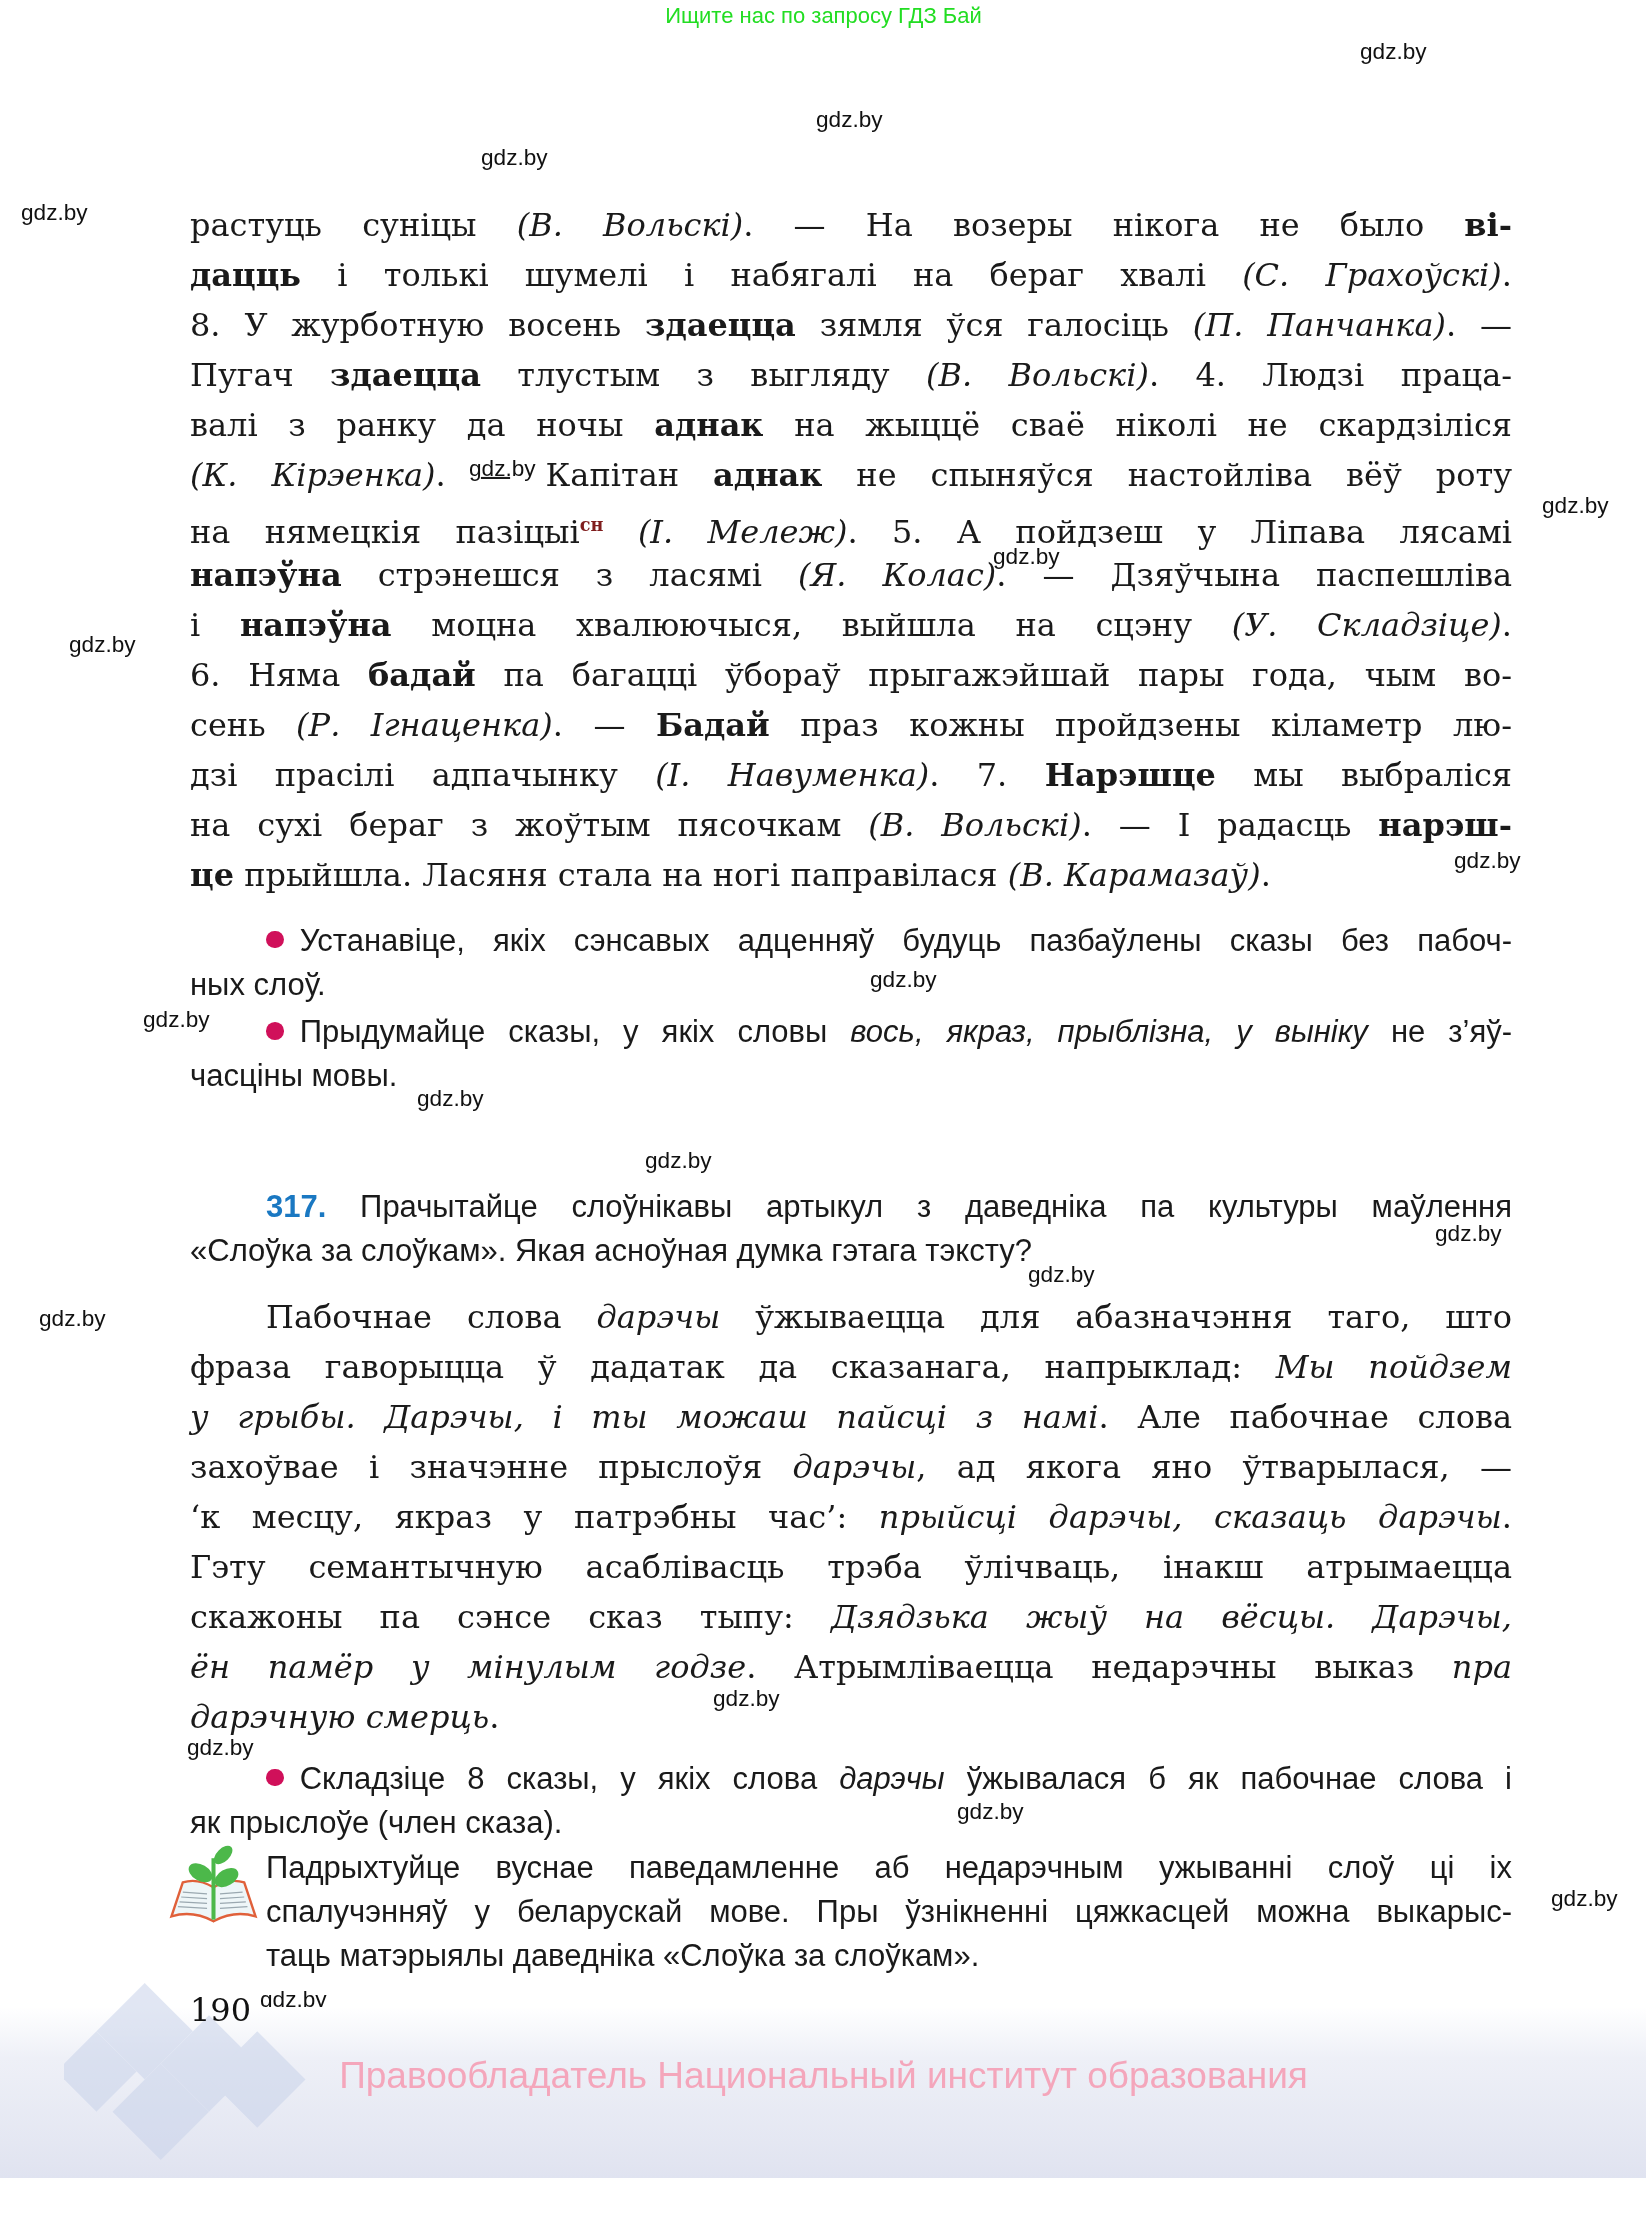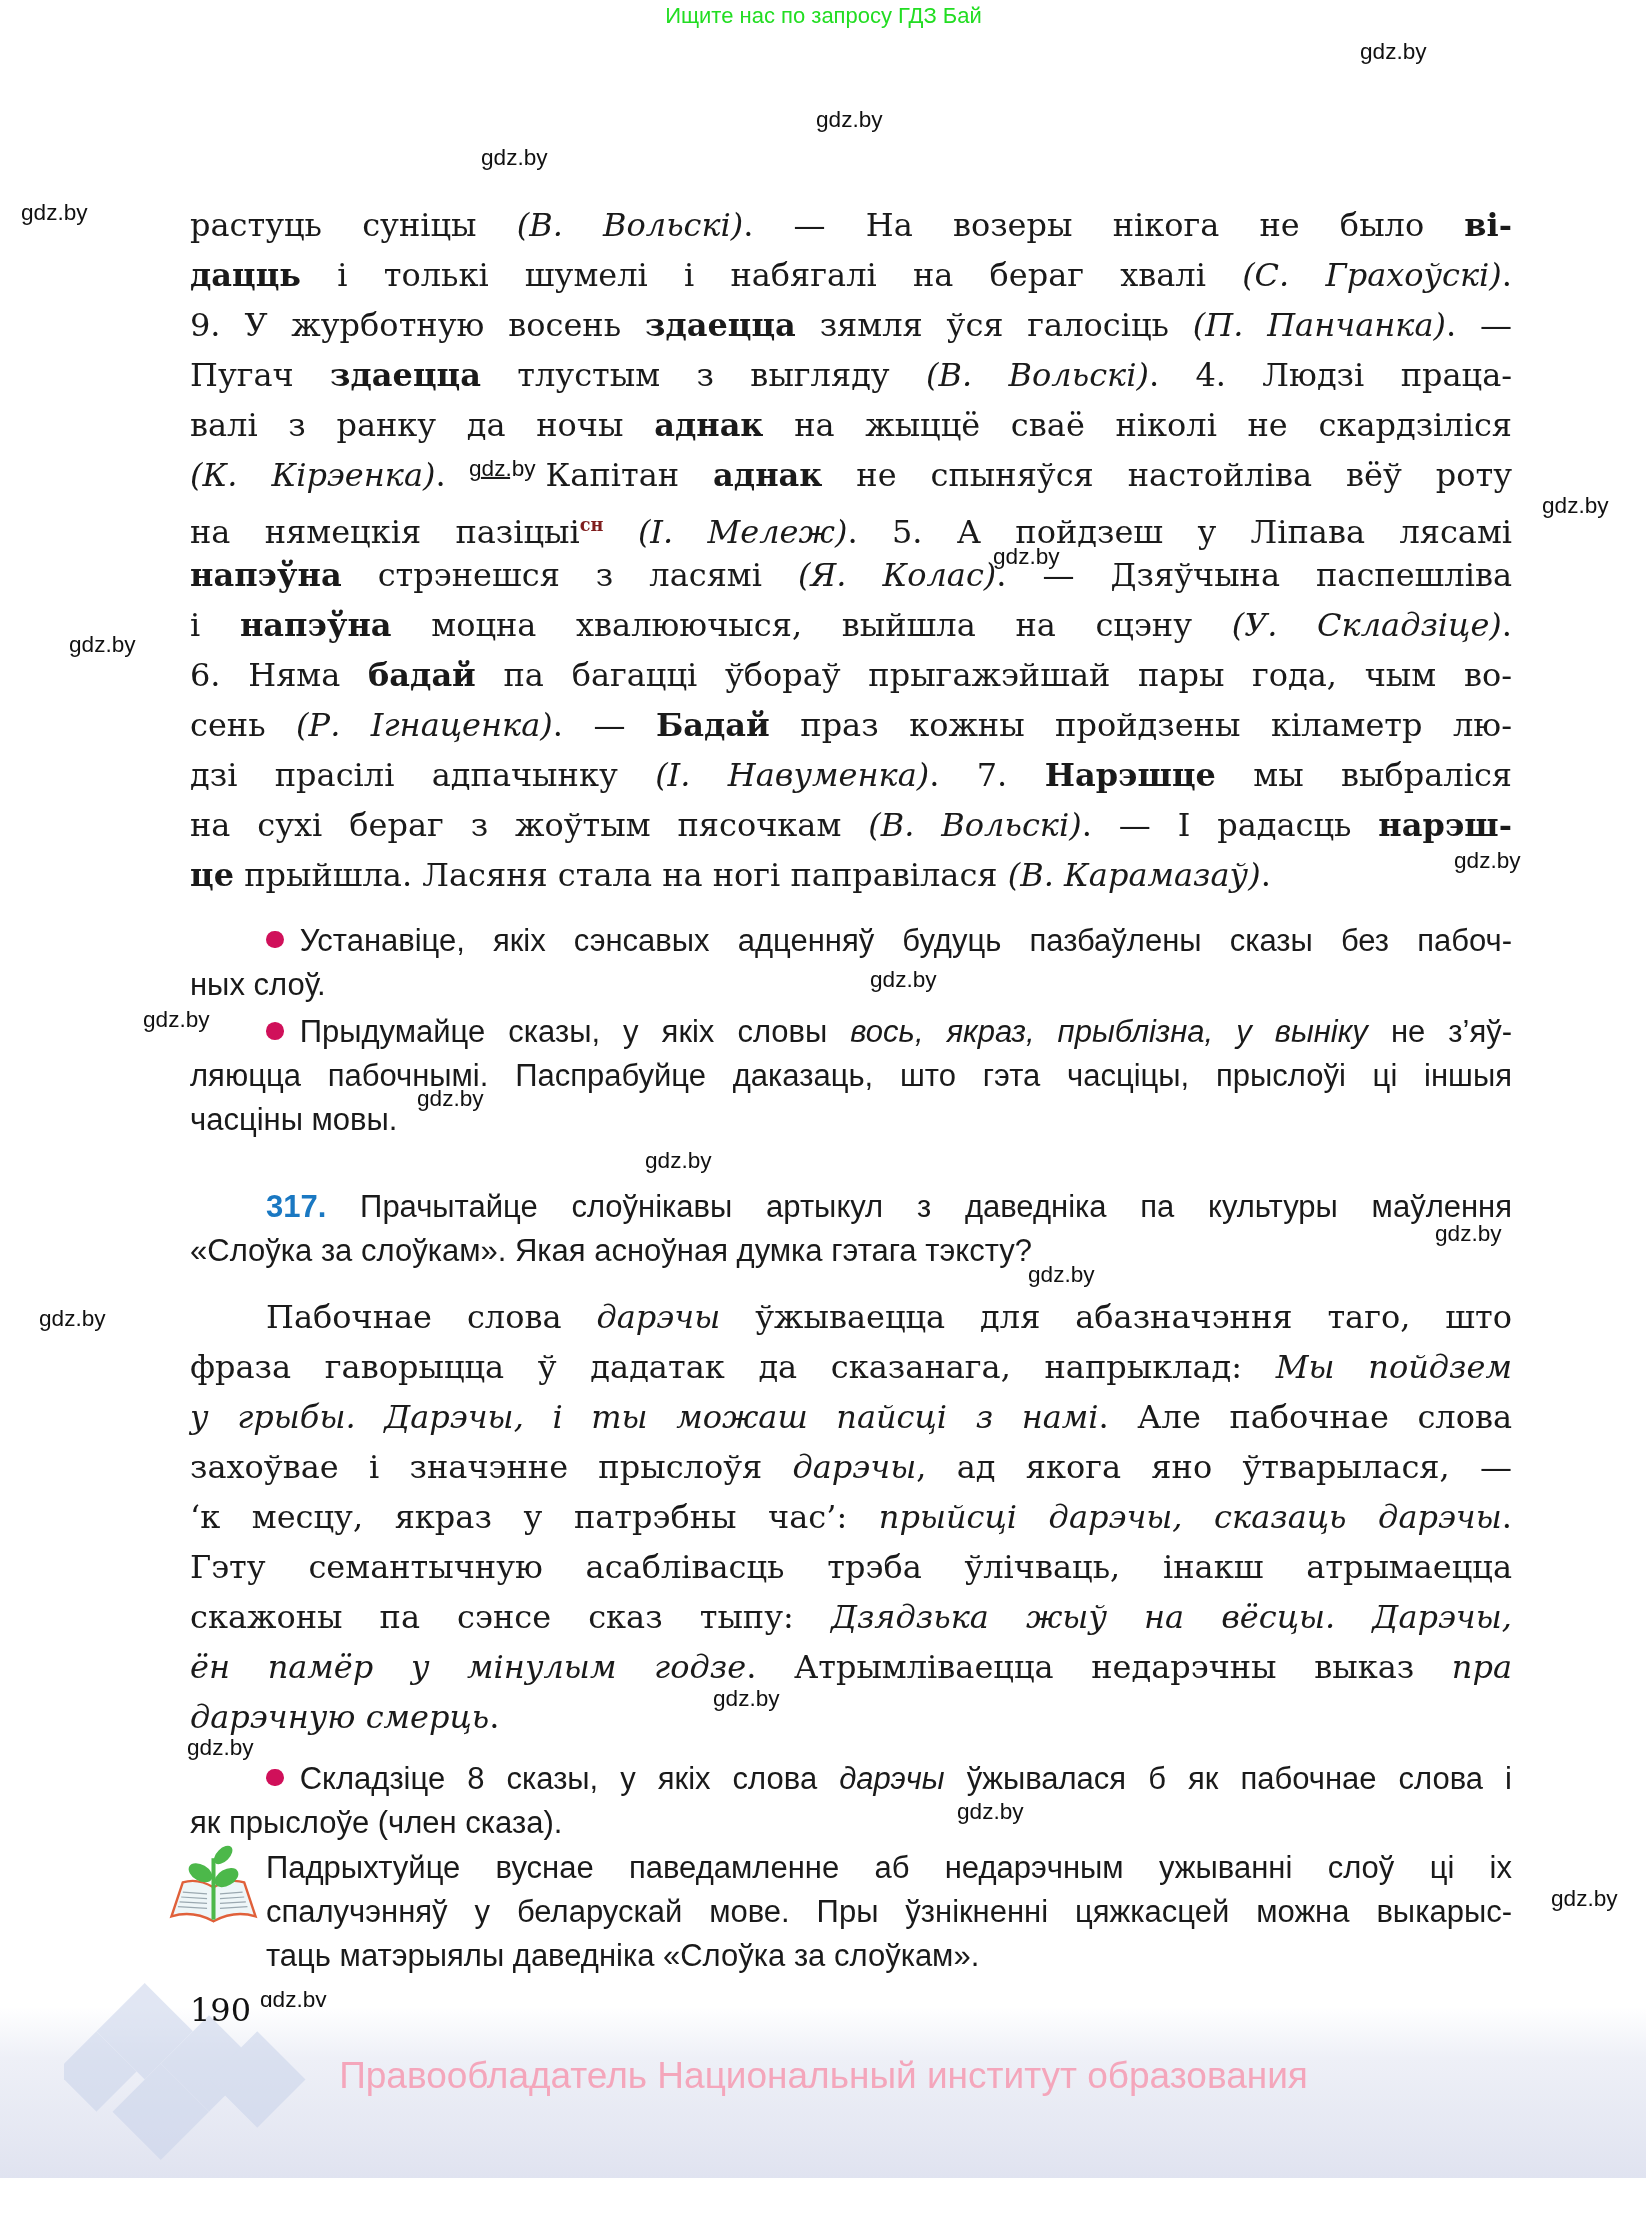--- a/index.html
+++ b/index.html
@@ -90,42 +90,41 @@
     <div class="wm" style="left: 1551px; top: 1886px;">gdz.by</div>
     <div class="wm" style="left: 260px; top: 1987px;">gdz.by</div>
     <div class="wm" style="left: 880px; top: 2029px;">gdz.by</div>
     <div class="wm" style="left: 1487px; top: 2073px;">gdz.by</div>
     <div class="wm" style="left: 671px; top: 2124px;">gdz.by</div>
   </div>
 
 <div class="serif-block" id="cont-para" style="top:200px;">
     <span class="line"><span>растуць суніцы </span><span class="i">(В. Вольскі)</span><span>. — На возеры нікога не было </span><span class="b">ві-</span></span>
     <span class="line"><span class="b">дацць</span><span> і толькі шумелі і набягалі на бераг хвалі </span><span class="i">(С. Грахоўскі)</span><span>.</span></span>
-    <span class="line"><span>9. У журботную восень </span><span class="b">здаецца</span><span> зямля ўся галосіць </span><span class="i">(П. Панчанка)</span><span>. —</span></span>
+    <span class="line"><span>8. У журботную восень </span><span class="b">здаецца</span><span> зямля ўся галосіць </span><span class="i">(П. Панчанка)</span><span>. —</span></span>
     <span class="line"><span>Пугач </span><span class="b">здаецца</span><span> тлустым з выгляду </span><span class="i">(В. Вольскі)</span><span>. 4. Людзі праца-</span></span>
     <span class="line"><span>валі з ранку да ночы </span><span class="b">аднак</span><span> на жыццё сваё ніколі не скардзіліся</span></span>
     <span class="line"><span class="i">(К. Кірэенка)</span><span>. — Капітан </span><span class="b">аднак</span><span> не спыняўся настойліва вёў роту</span></span>
     <span class="line"><span>на нямецкія пазіцыі</span><span class="sup-mark">сн</span><span> </span><span class="i">(І. Мележ)</span><span>. 5. А пойдзеш у Ліпава лясамі</span></span>
     <span class="line"><span class="b">напэўна</span><span> стрэнешся з ласямі </span><span class="i">(Я. Колас)</span><span>. — Дзяўчына паспешліва</span></span>
     <span class="line"><span>і </span><span class="b">напэўна</span><span> моцна хвалюючыся, выйшла на сцэну </span><span class="i">(У. Складзіце)</span><span>.</span></span>
     <span class="line"><span>6. Няма </span><span class="b">бадай</span><span> па багацці ўбораў прыгажэйшай пары года, чым во-</span></span>
     <span class="line"><span>сень </span><span class="i">(Р. Ігнаценка)</span><span>. — </span><span class="b">Бадай</span><span> праз кожны пройдзены кіламетр лю-</span></span>
     <span class="line"><span>дзі прасілі адпачынку </span><span class="i">(І. Навуменка)</span><span>. 7. </span><span class="b">Нарэшце</span><span> мы выбраліся</span></span>
     <span class="line"><span>на сухі бераг з жоўтым пясочкам </span><span class="i">(В. Вольскі)</span><span>. — І радасць </span><span class="b">нарэш-</span></span>
     <span class="line last"><span class="b">це</span><span> прыйшла. Ласяня стала на ногі паправілася </span><span class="i">(В. Карамазаў)</span><span>.</span></span>
   </div>
 
 <div class="sans-block" id="bullets-12" style="top:919px;">
     <div style="margin-bottom: 3.2px;">
       <span class="line indent"><span class="bullet"></span><span>Устанавіце, якіх сэнсавых адценняў будуць пазбаўлены сказы без пабоч-</span></span>
       <span class="line last"><span>ных слоў.</span></span>
     </div>
     <div style="margin-bottom: 3.2px;">
       <span class="line indent"><span class="bullet"></span><span>Прыдумайце сказы, у якіх словы </span><span class="i">вось, якраз, прыблізна, у выніку</span><span> не з’яў-</span></span>
-      <span class="line"><span>ляюцца пабочнымі. Паспрабуйце даказаць, што гэта часціцы, прыслоўі ці іншыя</span></span>
       <span class="line last"><span>часціны мовы.</span></span>
     </div>
   </div>
 
 <div class="sans-block" id="exercise" style="top:1185px;">
     <span class="line indent"><span class="ex-num">317. </span><span>Прачытайце слоўнікавы артыкул з даведніка па культуры маўлення</span></span>
     <span class="line last"><span>«Слоўка за слоўкам». Якая асноўная думка гэтага тэксту?</span></span>
   </div>
 
 <div class="serif-block" id="article" style="top:1292px;">

